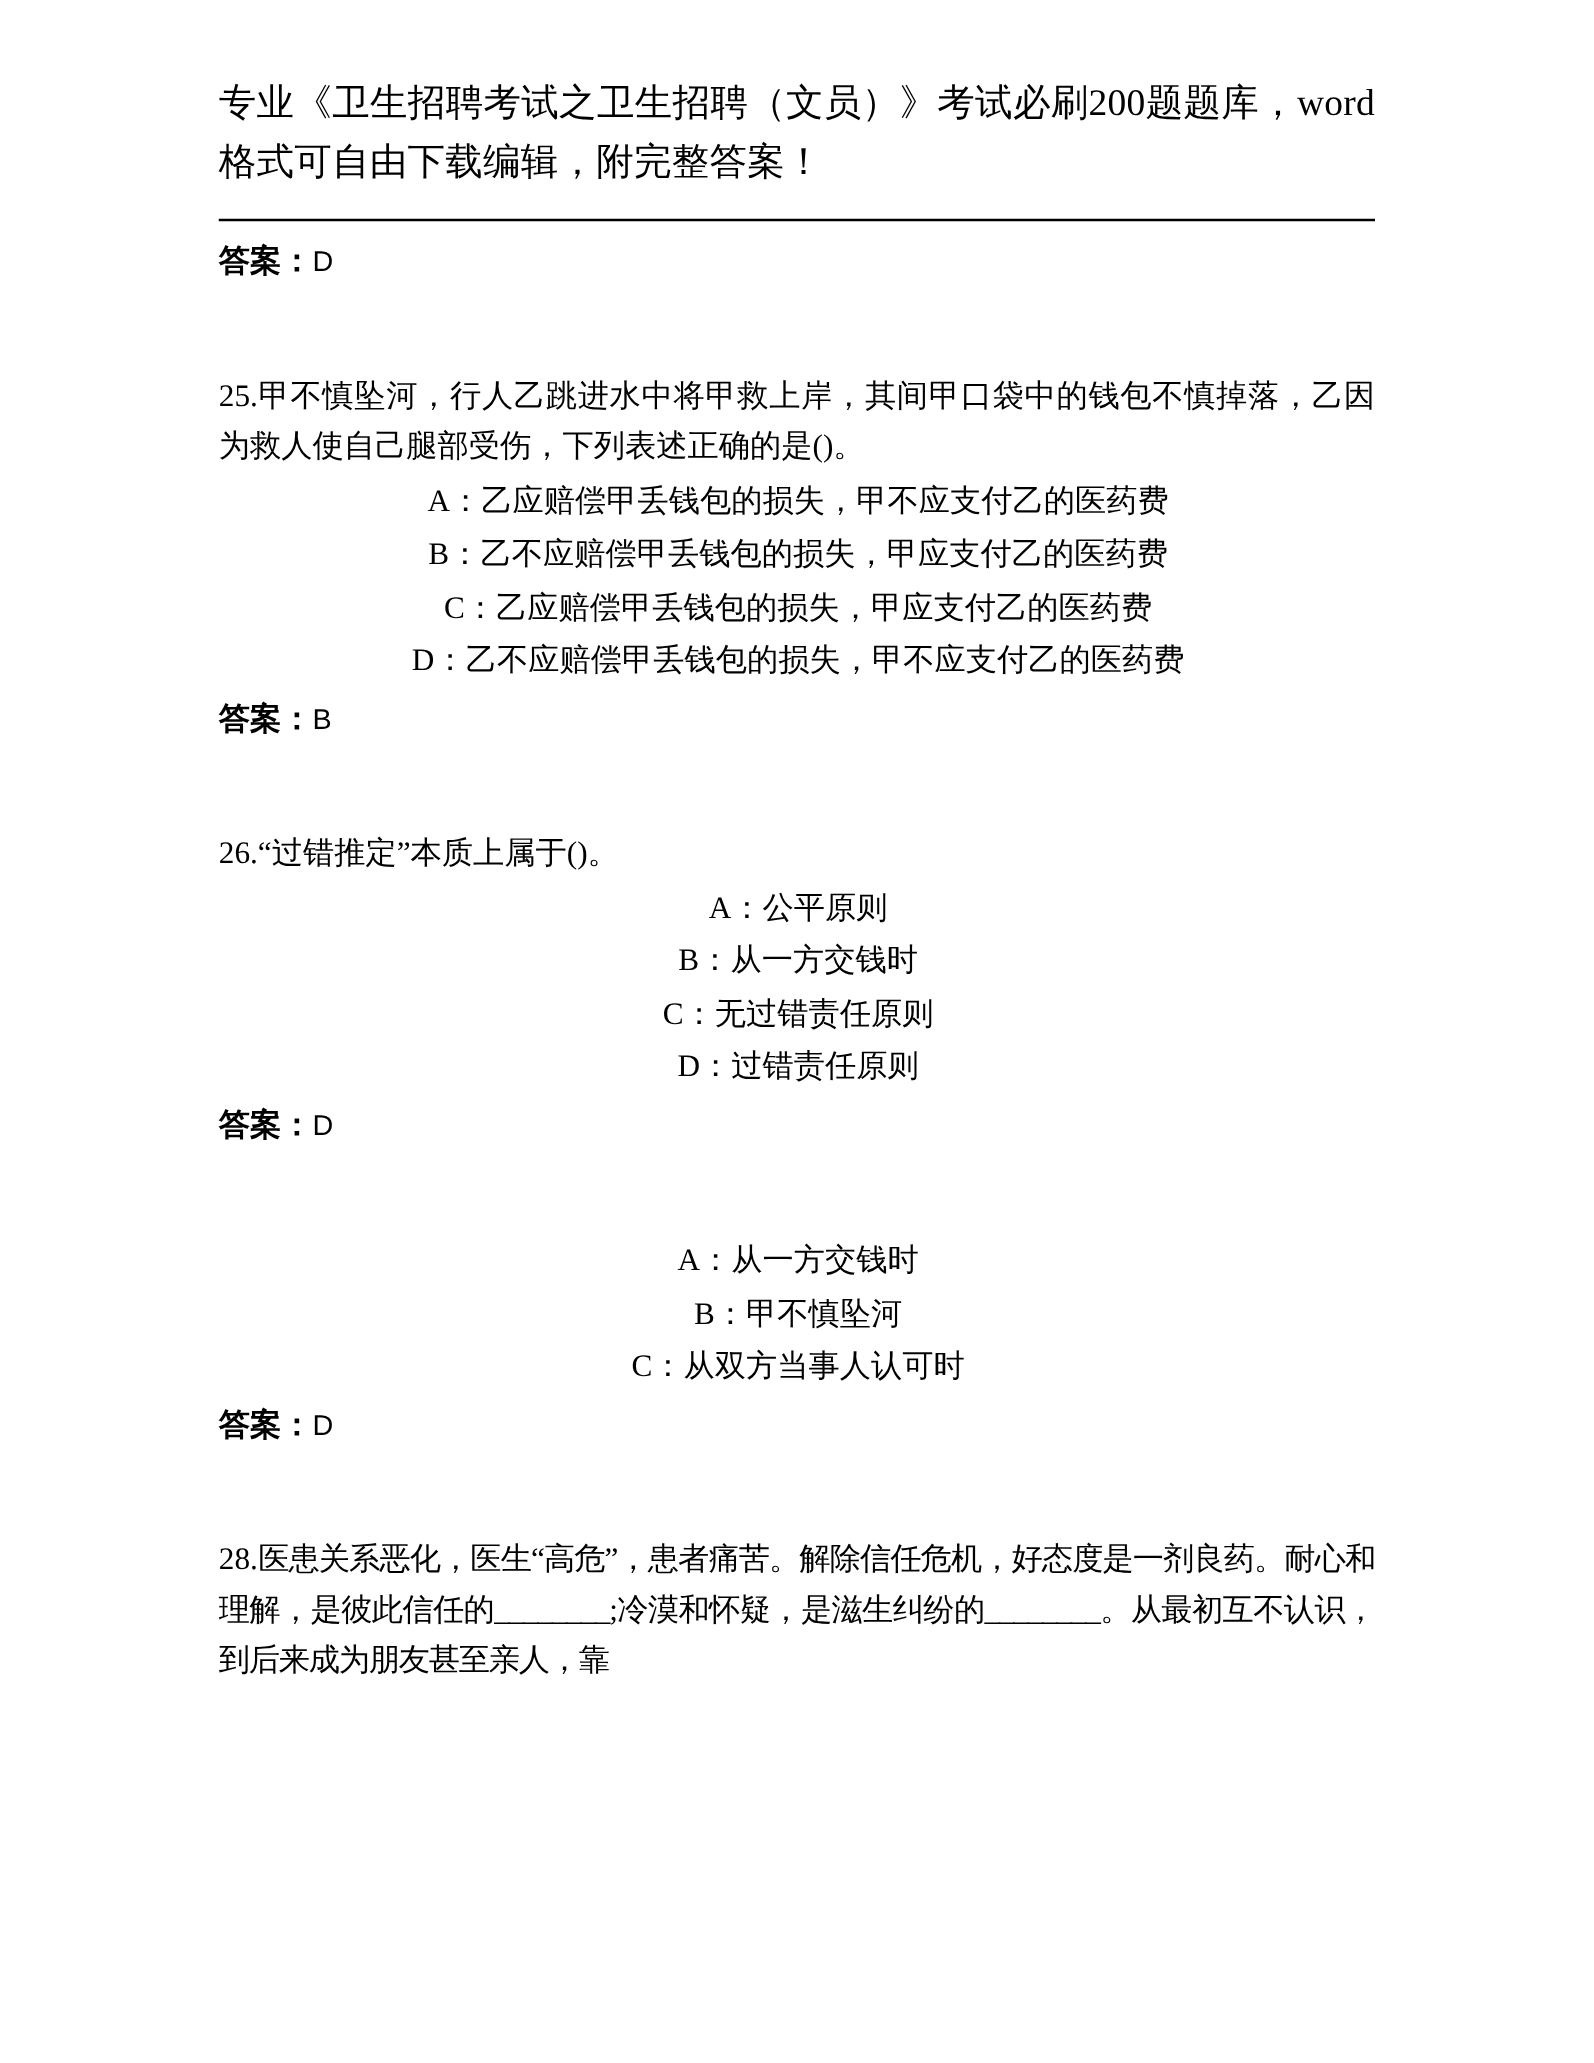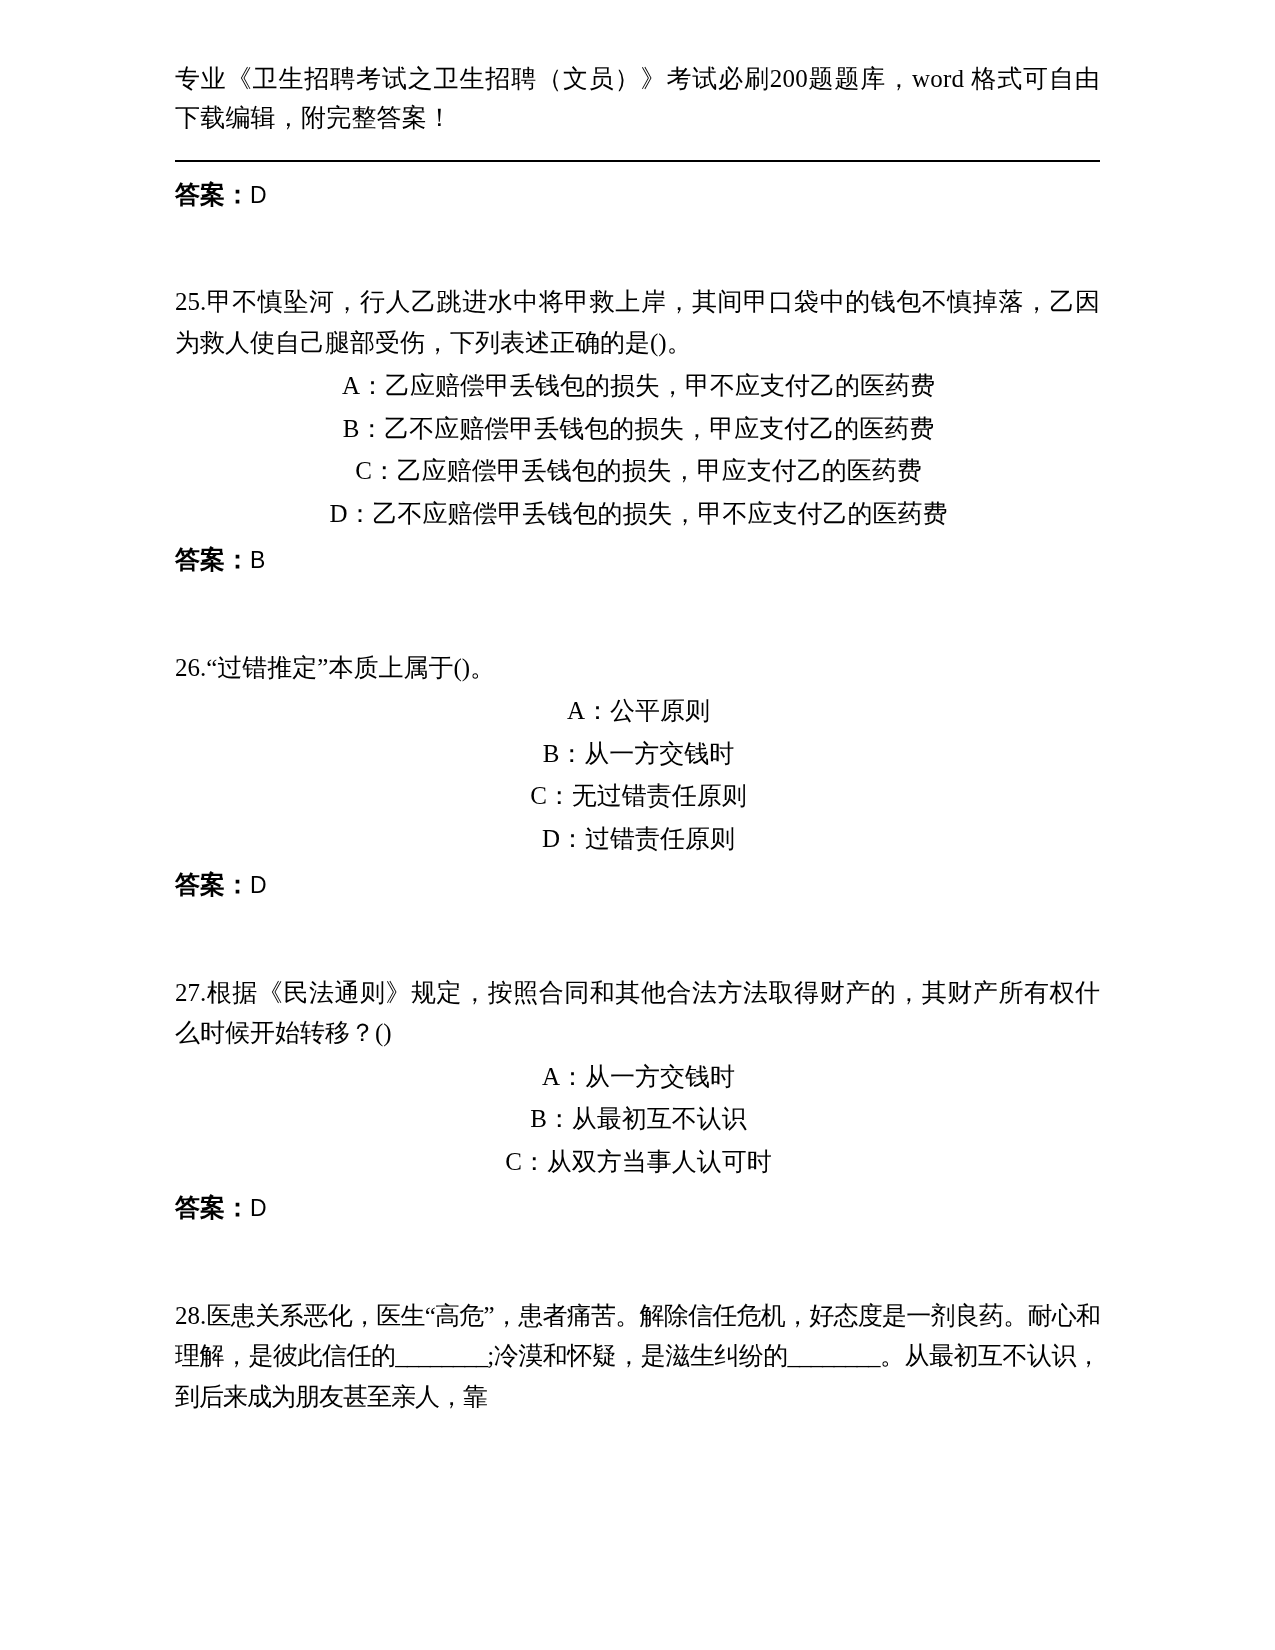--- a/index.html
+++ b/index.html
@@ -15,21 +15,21 @@
   }
   .page {
     position: relative;
     width: 1275px;
     height: 1650px;
     box-sizing: border-box;
     padding: 60px 175px 0 175px;
   }
   .header-text {
     font-family: "Liberation Serif", serif;
-    font-size: 25px;
+    font-size: 30px;
     line-height: 1.55;
     letter-spacing: 0.2px;
     text-align: justify;
     margin: 0 0 22px 0;
   }
   .rule {
     border: none;
     border-top: 2px solid #000;
     margin: 0 0 0 0;
     height: 0;
@@ -99,23 +99,22 @@
   <div class="qblock">
     <p class="qstem"><span>26.</span><span>“过错推定”本质上属于()。</span></p>
     <p class="opt"><span class="opt-key">A：</span><span>公平原则</span></p>
     <p class="opt"><span class="opt-key">B：</span><span>从一方交钱时</span></p>
     <p class="opt"><span class="opt-key">C：</span><span>无过错责任原则</span></p>
     <p class="opt"><span class="opt-key">D：</span><span>过错责任原则</span></p>
     <p class="answer ans-line"><span>答案：</span><span class="ans-val">D</span></p>
   </div>
 
   <div class="qblock">
-    <p class="qstem"><span>27.</span><span>根据《民法通则》规定，按照合同和其他合法方法取得财产的，其财产所有权什么时候开始转移？()</span></p>
     <p class="opt"><span class="opt-key">A：</span><span>从一方交钱时</span></p>
-    <p class="opt"><span class="opt-key">B：</span><span>从最初互不认识</span></p>
+    <p class="opt"><span class="opt-key">B：</span><span>甲不慎坠河</span></p>
     <p class="opt"><span class="opt-key">C：</span><span>从双方当事人认可时</span></p>
     <p class="answer ans-line"><span>答案：</span><span class="ans-val">D</span></p>
   </div>
 
   <div class="qblock">
     <p class="qstem"><span>28.</span><span class="blank">医患关系恶化，医生“高危”，患者痛苦。解除信任危机，好态度是一剂良药。耐心和理解，是彼此信任的________;冷漠和怀疑，是滋生纠纷的________。从最初互不认识，到后来成为朋友甚至亲人，靠</span></p>
   </div>
 
 </div>
 

